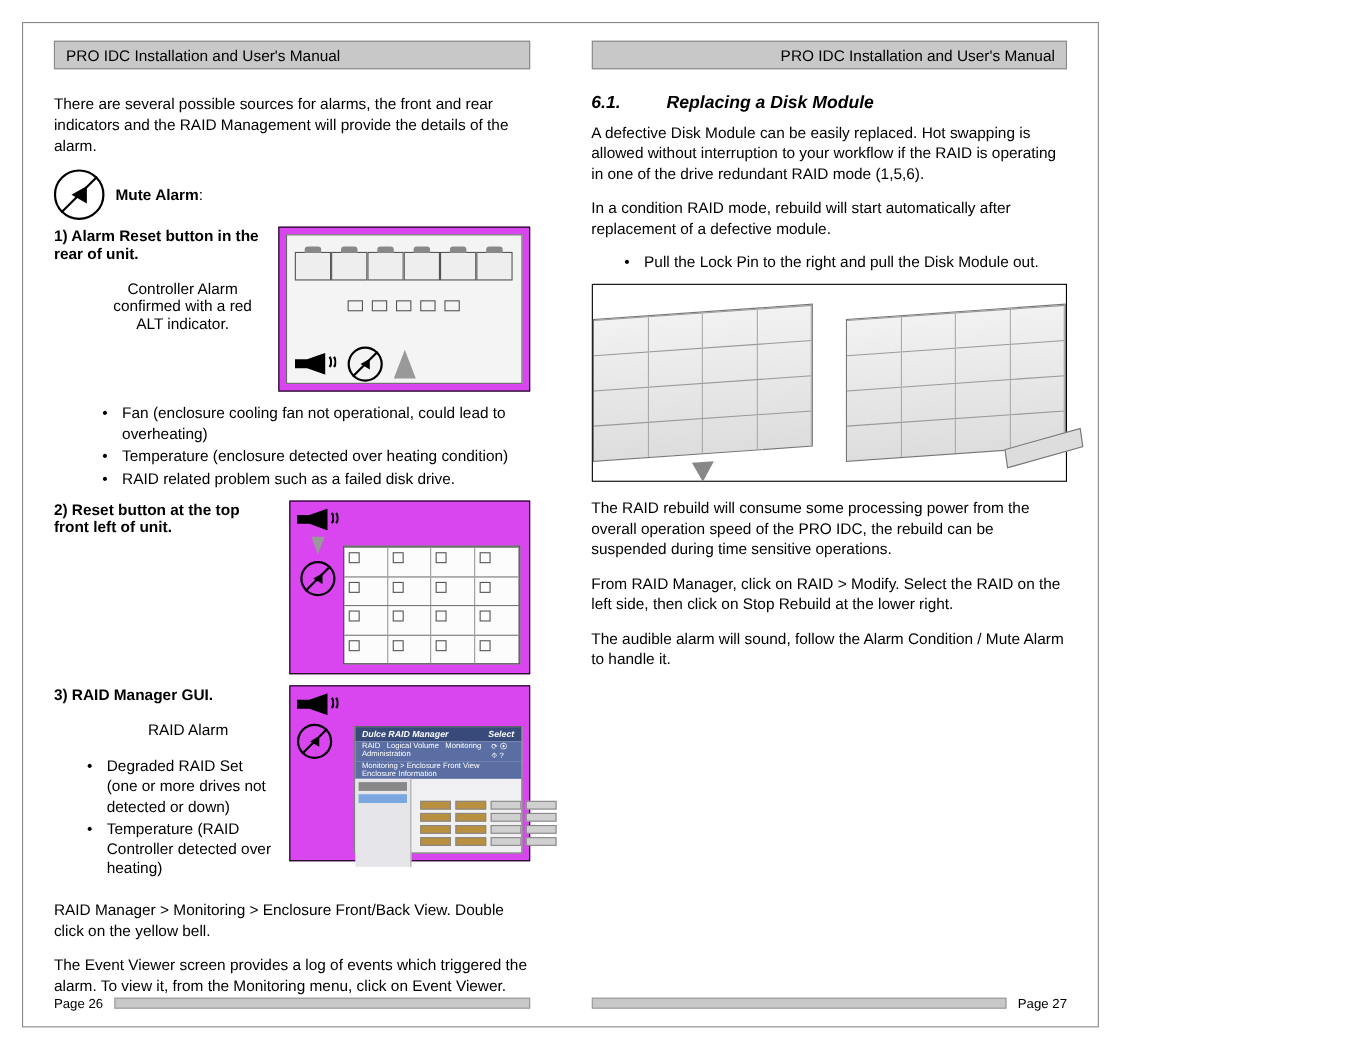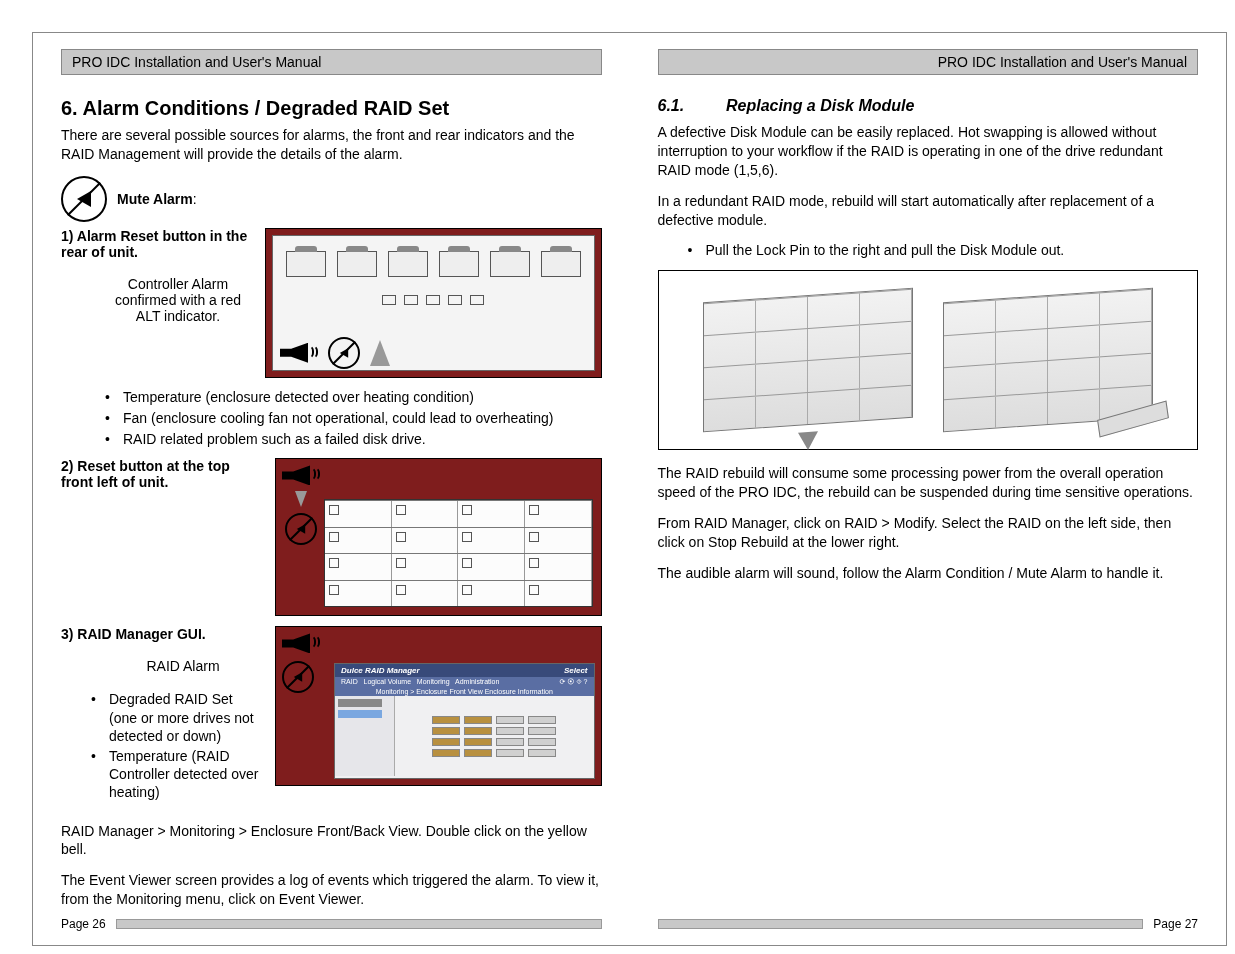--- a/index.html
+++ b/index.html
@@ -7,23 +7,23 @@
     font-family: Arial, Helvetica, sans-serif;
     background: #fff;
     width: 1235px;
     height: 954px;
     overflow: hidden;
     font-size: 14px;
     color: #000;
   }
   .page-frame {
     border: 1px solid #888;
-    width: 1195px;
+    width: 979px;
     height: 914px;
-    margin: 32px;
+    margin: 20px;
     position: relative;
     display: flex;
   }
   .col {
     width: 50%;
     padding: 16px 28px 40px 28px;
     position: relative;
   }
   .header-bar {
     background: #c8c8c8;
@@ -62,23 +62,23 @@
   }
   .speaker-shape{
     width:0;height:0;border-top:8px solid transparent;border-bottom:8px solid transparent;
     border-right:14px solid #000; position:relative;
   }
   .bold { font-weight:bold; }
   .two-up { display:flex; gap:14px; align-items:flex-start; margin-bottom:10px;}
   .two-up .txt { flex:0 0 190px; }
   .two-up .txt-wide { flex:0 0 200px; }
   .fig-box {
-    border:1px solid #000; flex:1; min-height:120px; background:#7f1d1d;
+    border:1px solid #000; flex:1; min-height:120px; background:#d946ef;
     display:flex; align-items:center; justify-content:center;
-    font-size:10px; color:#888;text-align:center;
+    font-size:10px; color:#888;
   }
   .indent { padding-left:44px;text-align:center; }
   ul.bul { list-style:none; padding-left:44px; margin-bottom:10px;}
   ul.bul li { position:relative; padding-left:18px; margin-bottom:2px; line-height:1.35;}
   ul.bul li::before{
     content:'•'; position:absolute; left:0; top:0;
   }
   ul.bul-tight { list-style:none; padding-left:30px; margin-bottom:10px;}
   ul.bul-tight li { position:relative; padding-left:18px; margin-bottom:2px; line-height:1.3;}
   ul.bul-tight li::before{ content:'•'; position:absolute; left:0;}
@@ -167,21 +167,20 @@
 </head>
 <body>
 
 <div class="page-frame">
 
   <div class="col">
     <div class="header-bar header-left">
       <span>PRO IDC Installation and User's Manual</span>
     </div>
 
-    <h1 class="section-title">6. Alarm Conditions / Degraded RAID Set</h1>
     <p>There are several possible sources for alarms, the front and rear indicators and the RAID Management will provide the details of the alarm.</p>
 
     <div class="mute-row">
       <div class="mute-icon">
           <div class="speaker-shape"></div>
         </div>
       <span><span class="bold">Mute Alarm</span>:</span>
     </div>
 
     <div class="two-up">
@@ -214,22 +213,22 @@
             </div>
           <div class="mute-sm">
               <div class="speaker-shape" style="transform:scale(0.6);"></div>
             </div>
           <div class="arrow-up"></div>
         </div>
       </div>
     </div>
 
     <ul class="bul">
+      <li>Fan (enclosure cooling fan not operational, could lead to overheating)</li>
       <li>Temperature (enclosure detected over heating condition)</li>
-      <li>Fan (enclosure cooling fan not operational, could lead to overheating)</li>
       <li>RAID related problem such as a failed disk drive.</li>
     </ul>
 
     <div class="two-up">
       <div class="txt-wide">
         <div class="bold">2)  Reset button at the top front left of unit.</div>
       </div>
       <div class="fig-box fig-front">
         <div class="icon-col">
           <div style="display:flex;align-items:center;">
@@ -350,21 +349,21 @@
     <div class="header-bar header-right">
       <span>PRO IDC Installation and User's Manual</span>
     </div>
 
     <h2 class="sub-title">
       <span class="sub-num">6.1.</span>
       <span>Replacing a Disk Module</span>
     </h2>
 
     <p>A defective Disk Module can be easily replaced.  Hot swapping is allowed without interruption to your workflow if the RAID is operating in one of the drive redundant RAID mode (1,5,6).</p>
-    <p>In a redundant RAID mode, rebuild will start automatically after replacement of a defective module.</p>
+    <p>In a condition RAID mode, rebuild will start automatically after replacement of a defective module.</p>
 
     <ul class="bul" style="padding-left:30px;">
       <li>Pull the Lock Pin to the right and pull the Disk Module out.</li>
     </ul>
 
     <div class="fig-large">
       <div class="chassis">
         <div class="bay-row">
             <div class="bay"></div>
             <div class="bay"></div>

